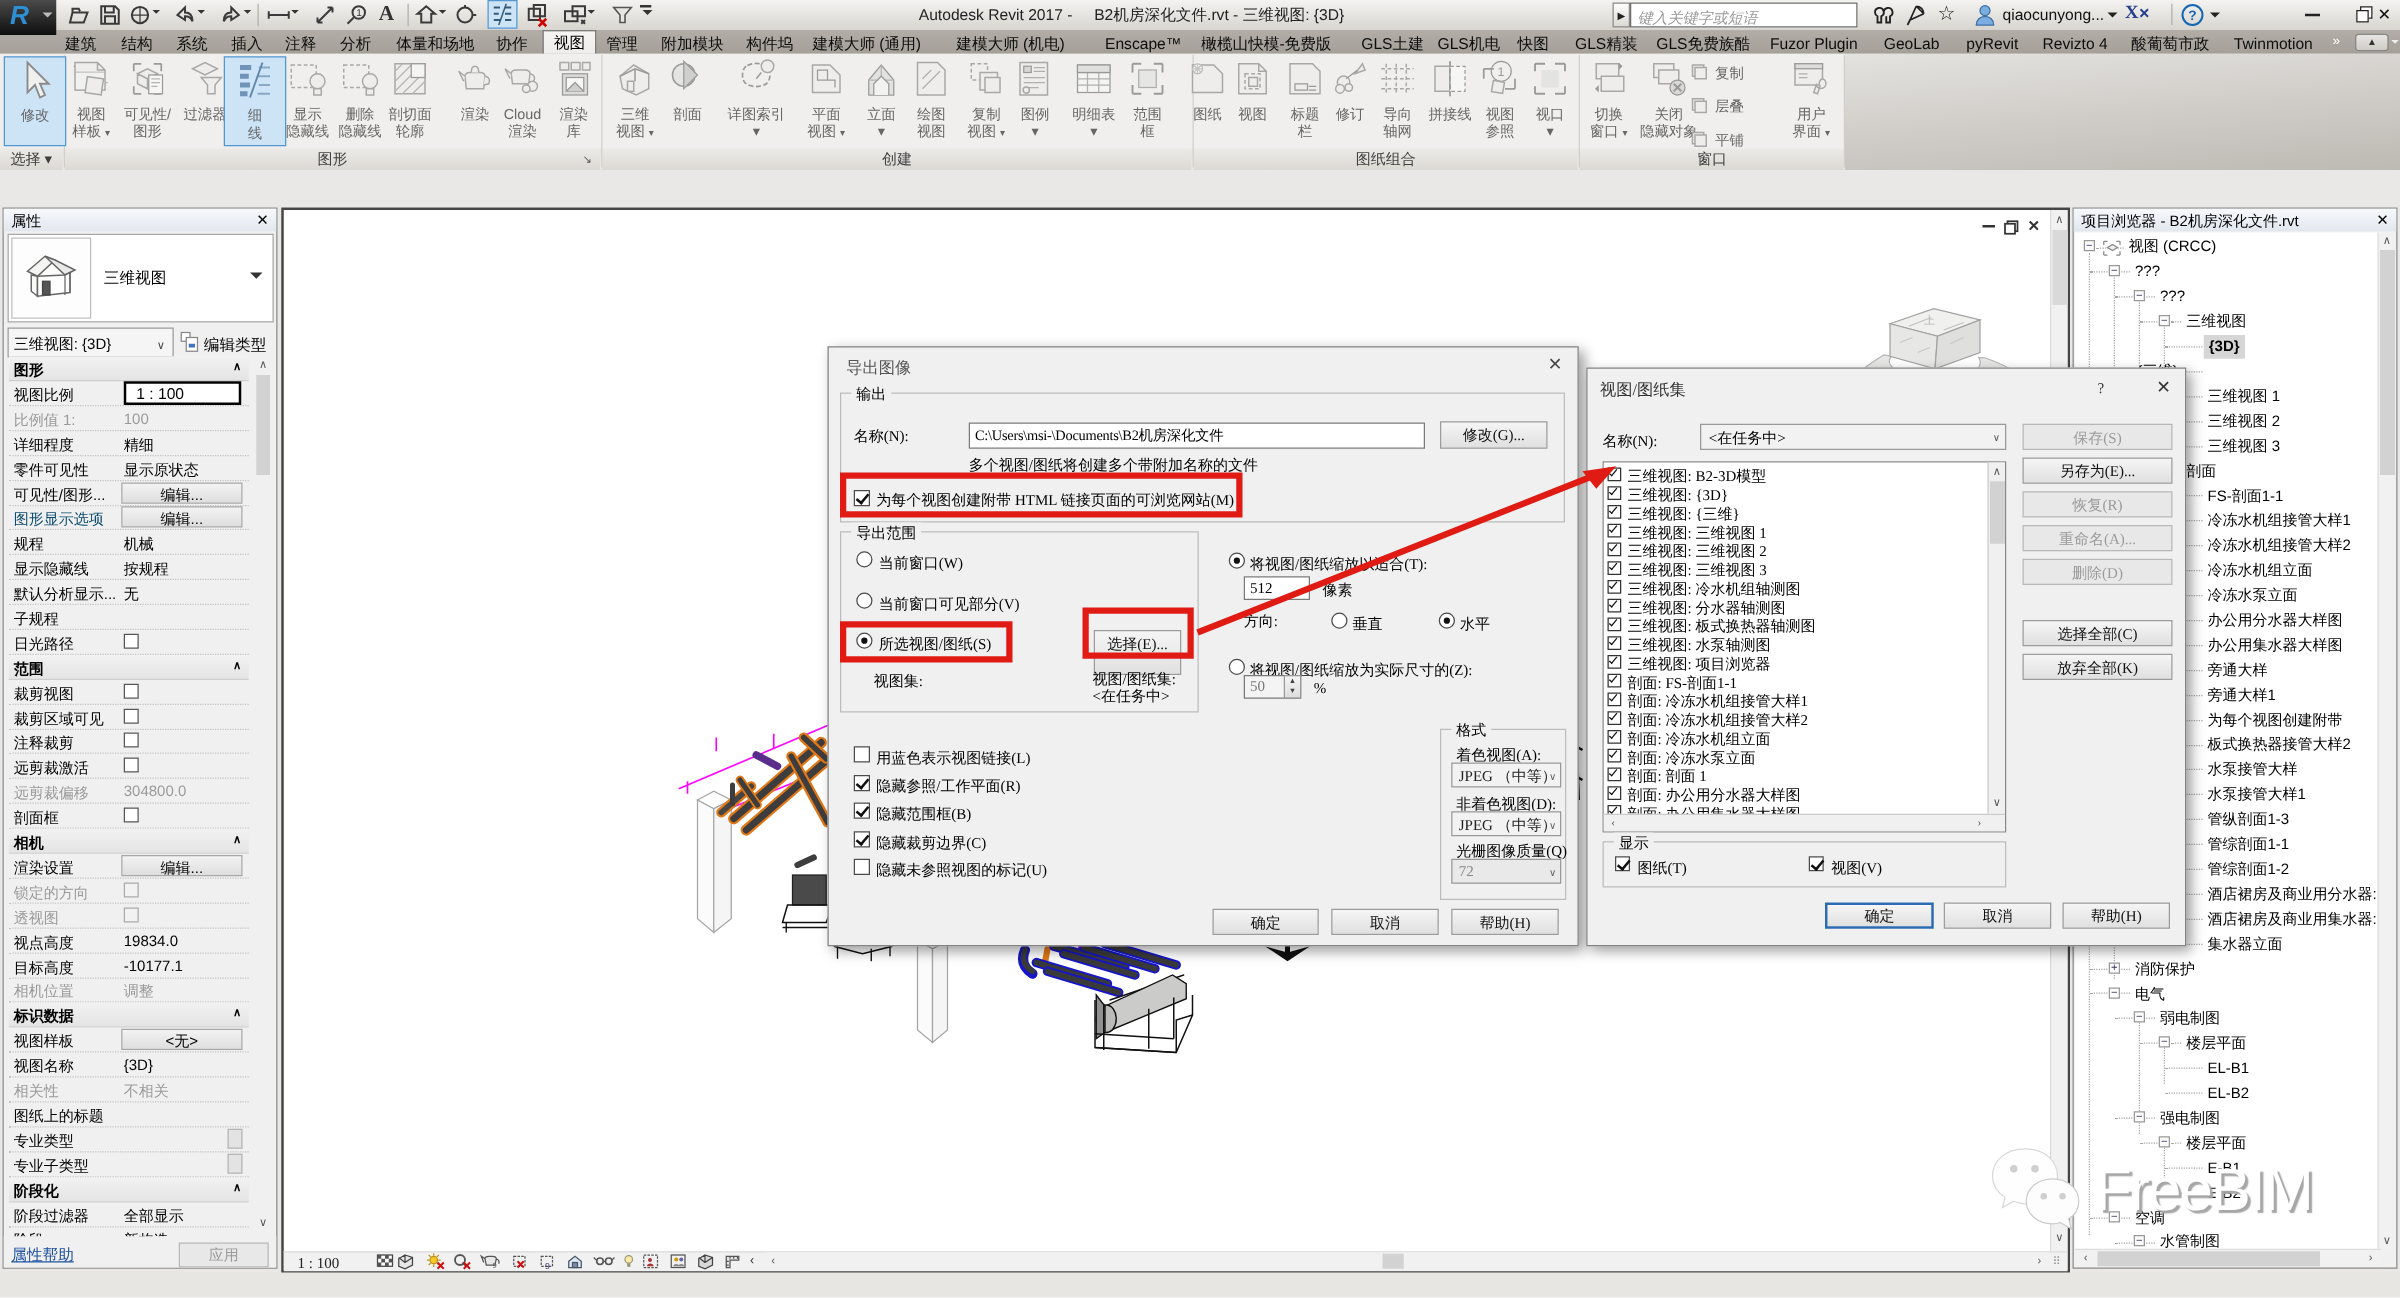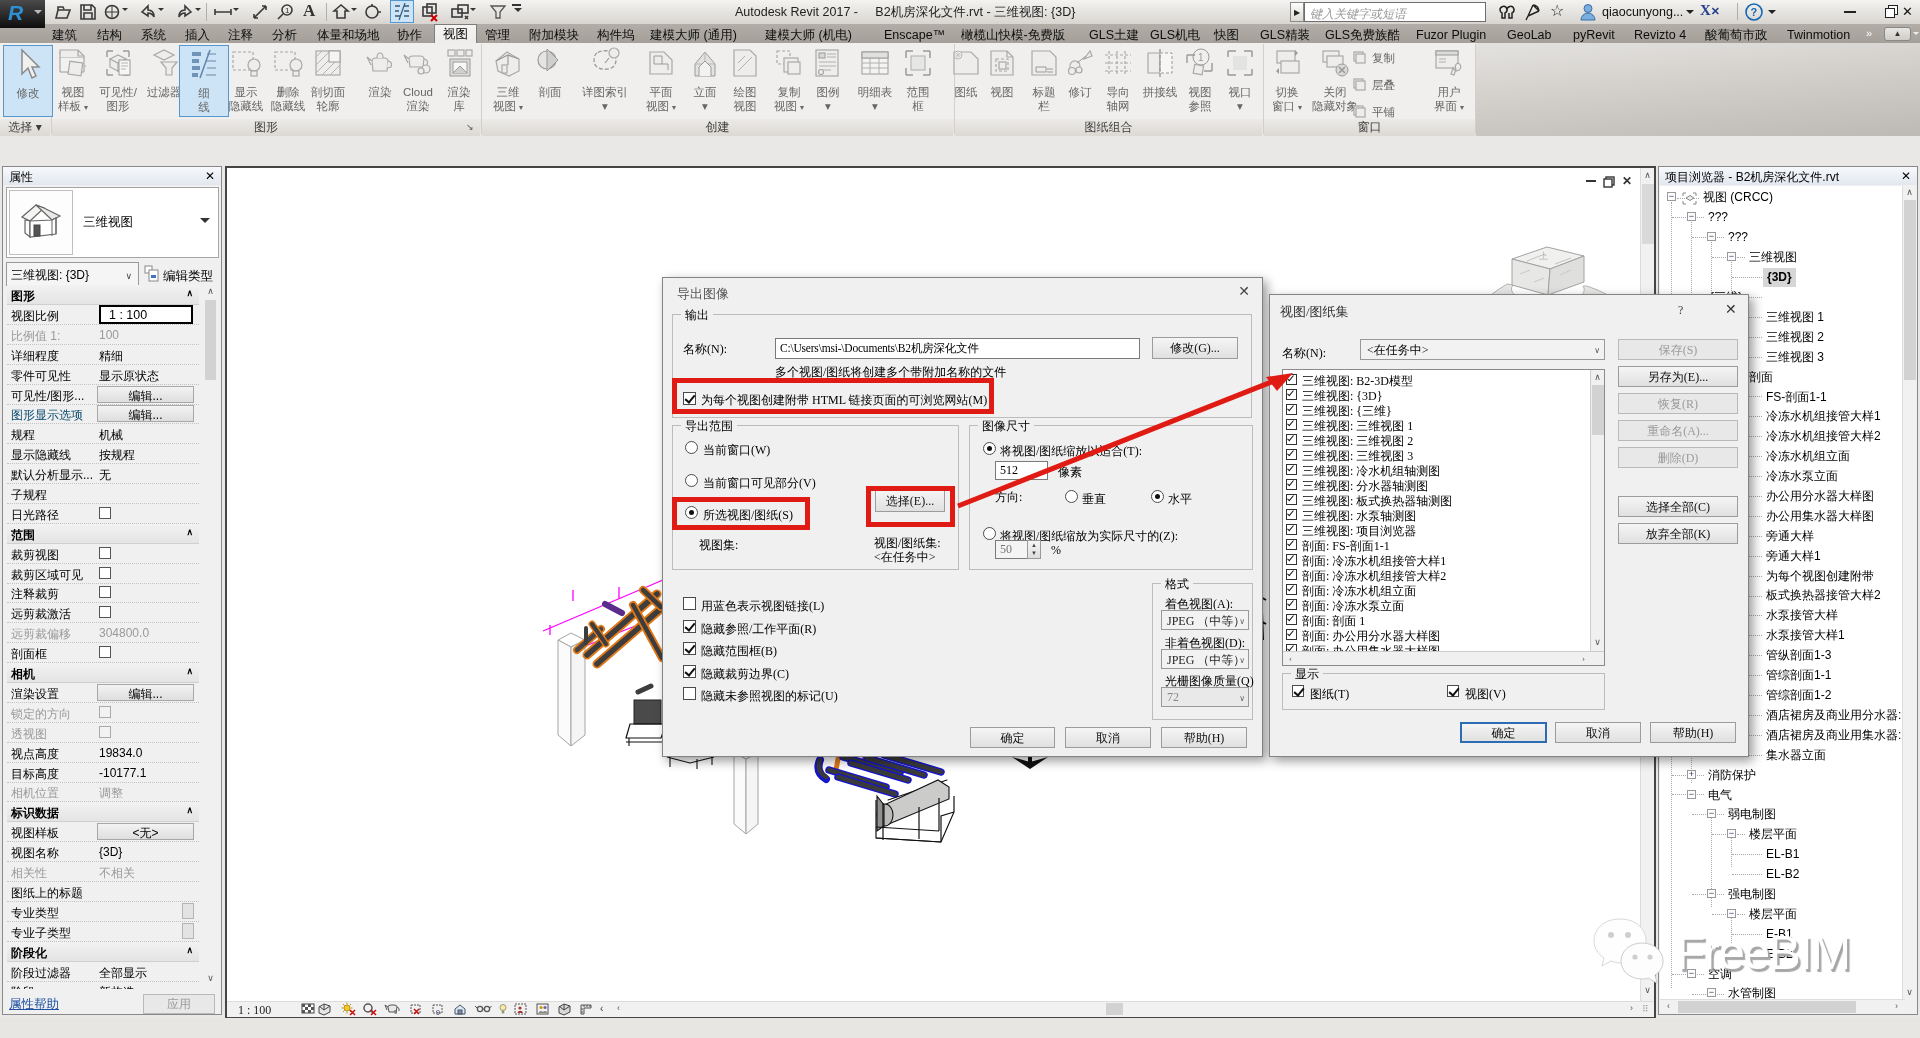--- a/index.html
+++ b/index.html
@@ -976,26 +976,23 @@
 <div class="gbox" style="left:9px;top:147px;width:287px;height:145px">
       <span class="glab" style="left:8px;top:-8px">导出范围</span>
     </div>
 <div class="rd" style="left:22px;top:163px"></div>
     <div class="lb" style="left:40px;top:164px">当前窗口(W)</div>
 <div class="rd" style="left:22px;top:196px"></div>
     <div class="lb" style="left:40px;top:197px">当前窗口可见部分(V)</div>
 <div class="rd on" style="left:22px;top:228px"></div>
     <div class="lb" style="left:40px;top:229px">所选视图/图纸(S)</div>
 <div class="lb" style="left:36px;top:259px">视图集:</div>
-<div class="btn" style="left:212px;top:212px;width:70px;height:22px;line-height:21px">选择(E)...</div>
+<div class="btn" style="left:212px;top:226px;width:70px;height:36px;line-height:21px">选择(E)...</div>
 <div class="lb" style="left:211px;top:257px">视图/图纸集:</div>
 <div class="lb" style="left:211px;top:271px">&lt;在任务中&gt;</div>
-<div class="gbox" style="left:306px;top:147px;width:284px;height:145px">
-      <span class="glab" style="left:8px;top:-8px">图像尺寸</span>
-    </div>
 <div class="rd on" style="left:320px;top:164px"></div>
     <div class="lb" style="left:337px;top:165px">将视图/图纸缩放以适合(T):</div>
 <div class="tbox" style="left:332px;top:183px;width:53px;height:19px;padding:1px 4px">512</div>
 <div class="lb" style="left:395px;top:186px">像素</div>
 <div class="lb" style="left:332px;top:211px">方向:</div>
 <div class="rd" style="left:402px;top:212px"></div>
     <div class="lb" style="left:419px;top:213px">垂直</div>
 <div class="rd on" style="left:488px;top:212px"></div>
     <div class="lb" style="left:505px;top:213px">水平</div>
 <div class="rd" style="left:320px;top:249px"></div>

